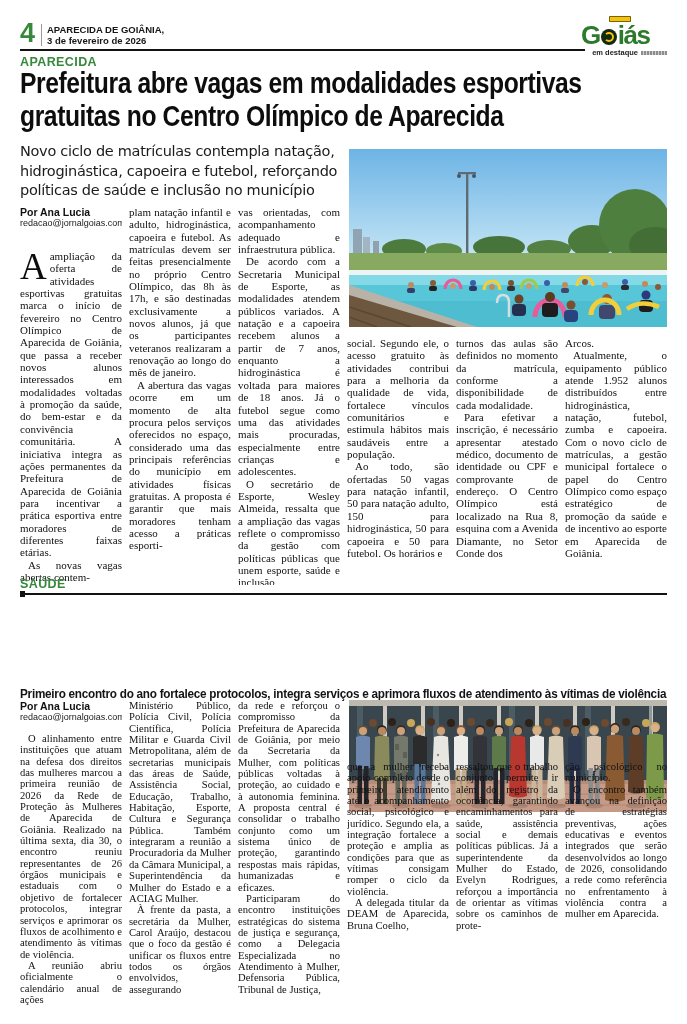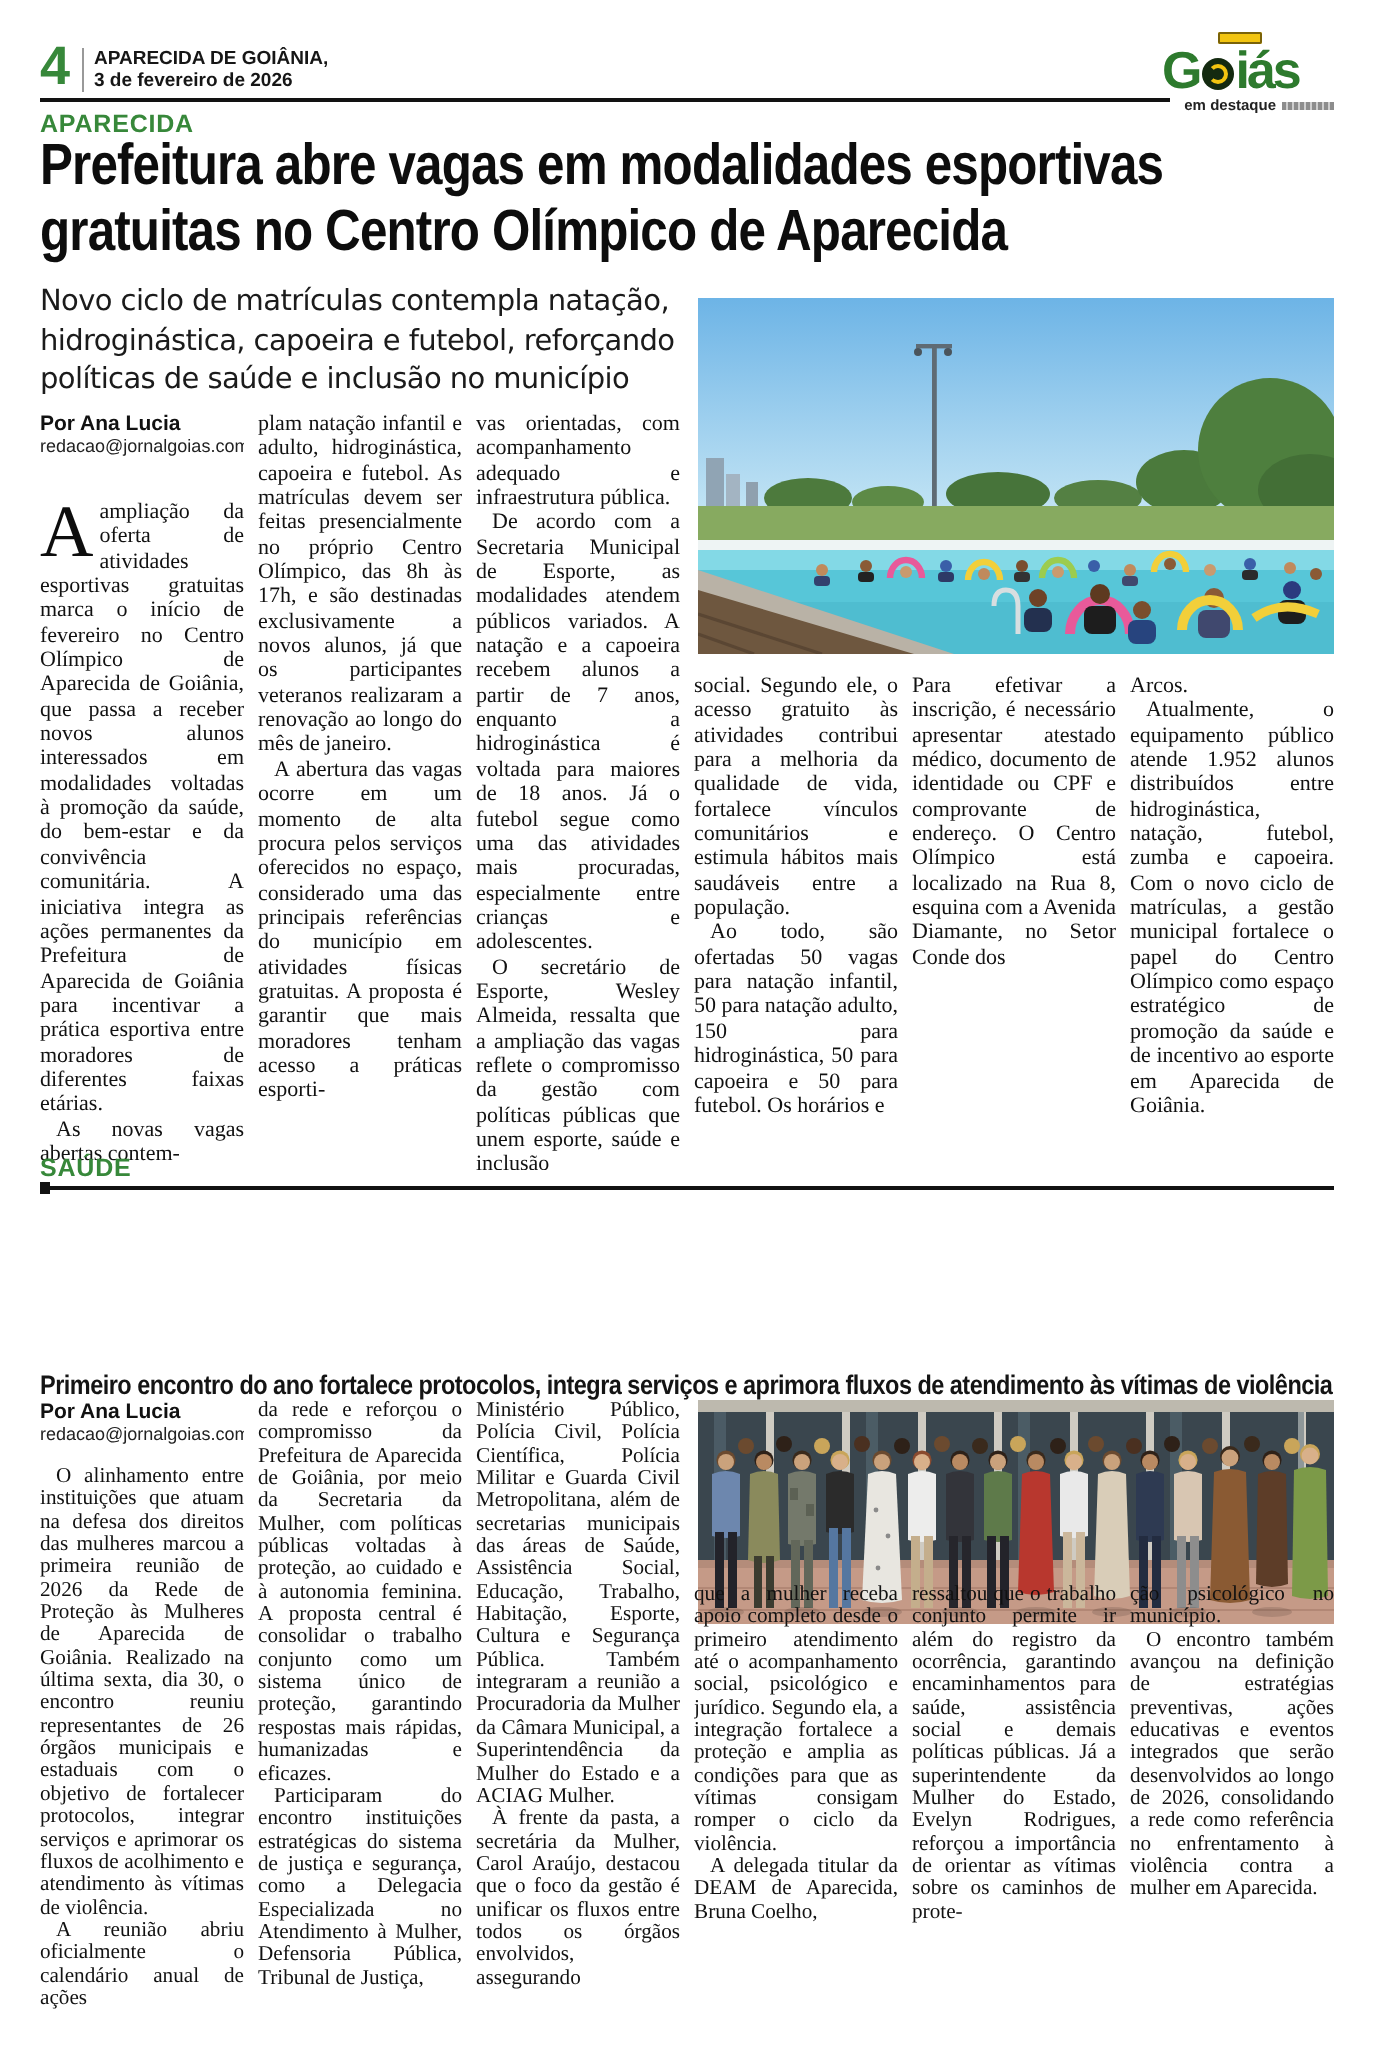--- a/index.html
+++ b/index.html
@@ -29,21 +29,21 @@
   .deck1{position:absolute;left:20px;top:142px;width:324px;
          font:14.5px/19.5px "DejaVu Sans",sans-serif;color:#1b1b1b;letter-spacing:-.3px;}
   .deck2{position:absolute;left:20px;top:684px;width:647px;overflow:hidden;height:18px;}
   .dcompress{display:inline-block;white-space:nowrap;font:bold 13.5px "Liberation Sans",sans-serif;
              color:#141414;letter-spacing:-.3px;transform:scaleX(.87);transform-origin:0 50%;}
   .cols{position:absolute;left:20px;display:flex;gap:7px;}
   .col{width:102px;overflow:hidden;text-align:justify;hyphens:auto;-webkit-hyphens:auto;box-sizing:border-box;}
   .cols1{top:206px;}  .cols1 .col{height:379px;font-size:11px;line-height:12.35px;}
   .cols2{top:700px;}  .cols2 .col{height:315px;font-size:10.6px;line-height:11.35px;}
   .offset1{padding-top:131px;}
-  .offset2{padding-top:92px;}
+  .offset2{padding-top:61px;}
   .col p{margin:0;}
   .paras p + p{text-indent:8px;}
   .lead{margin:0;}
   .lead + .paras p:first-child{text-indent:8px;}
   .ps p:first-child{text-indent:8px;}
   .byline{margin-bottom:21px;}
   .byline-b2{margin-bottom:10px;}
   .byline-name{font:bold 10.5px/12px "Liberation Sans",sans-serif;color:#111;}
   .byline-email{font:9px/11px "Liberation Sans",sans-serif;color:#222;}
   .dropcap{float:left;font:400 37px/30px "Liberation Serif",serif;padding:2px 3px 0 0;color:#0d0d0d;}
@@ -179,20 +179,21 @@
     <div class="col paras">
         <p>vas orientadas, com acompanhamento adequado e infraestrutura pública.</p>
         <p>De acordo com a Secretaria Municipal de Esporte, as modalidades atendem públicos variados. A natação e a capoeira recebem alunos a partir de 7 anos, enquanto a hidroginástica é voltada para maiores de 18 anos. Já o futebol segue como uma das atividades mais procuradas, especialmente entre crianças e adolescentes.</p>
         <p>O secretário de Esporte, Wesley Almeida, ressalta que a ampliação das vagas reflete o compromisso da gestão com políticas públicas que unem esporte, saúde e inclusão</p>
       </div>
     <div class="col paras offset1">
         <p>social. Segundo ele, o acesso gratuito às atividades contribui para a melhoria da qualidade de vida, fortalece vínculos comunitários e estimula hábitos mais saudáveis entre a população.</p>
         <p>Ao todo, são ofertadas 50 vagas para natação infantil, 50 para natação adulto, 150 para hidroginástica, 50 para capoeira e 50 para futebol. Os horários e</p>
       </div>
     <div class="col paras offset1">
+        <p>turnos das aulas são definidos no momento da matrícula, conforme a disponibilidade de cada modalidade.</p>
         <p>Para efetivar a inscrição, é necessário apresentar atestado médico, documento de identidade ou CPF e comprovante de endereço. O Centro Olímpico está localizado na Rua 8, esquina com a Avenida Diamante, no Setor Conde dos</p>
       </div>
     <div class="col paras offset1">
         <p>Arcos.</p>
         <p>Atualmente, o equipamento público atende 1.952 alunos distribuídos entre hidroginástica, natação, futebol, zumba e capoeira. Com o novo ciclo de matrículas, a gestão municipal fortalece o papel do Centro Olímpico como espaço estratégico de promoção da saúde e de incentivo ao esporte em Aparecida de Goiânia.</p>
       </div>
   </div>
 
   <div class="divider"></div>
 
@@ -369,26 +370,26 @@
       <div class="byline byline-b2">
         <div class="byline-name">Por Ana Lucia</div>
         <div class="byline-email">redacao@jornalgoias.com.br</div>
       </div>
       <div class="paras ps">
           <p>O alinhamento entre instituições que atuam na defesa dos direitos das mulheres marcou a primeira reunião de 2026 da Rede de Proteção às Mulheres de Aparecida de Goiânia. Realizado na última sexta, dia 30, o encontro reuniu representantes de 26 órgãos municipais e estaduais com o objetivo de fortalecer protocolos, integrar serviços e aprimorar os fluxos de acolhimento e atendimento às vítimas de violência.</p>
           <p>A reunião abriu oficialmente o calendário anual de ações</p>
         </div>
     </div>
     <div class="col paras">
+        <p>Ministério Público, Polícia Civil, Polícia Científica, Polícia Militar e Guarda Civil Metropolitana, além de secretarias municipais das áreas de Saúde, Assistência Social, Educação, Trabalho, Habitação, Esporte, Cultura e Segurança Pública. Também integraram a reunião a Procuradoria da Mulher da Câmara Municipal, a Superintendência da Mulher do Estado e a ACIAG Mulher.</p>
+        <p>À frente da pasta, a secretária da Mulher, Carol Araújo, destacou que o foco da gestão é unificar os fluxos entre todos os órgãos envolvidos, assegurando</p>
+      </div>
+    <div class="col paras">
         <p>da rede e reforçou o compromisso da Prefeitura de Aparecida de Goiânia, por meio da Secretaria da Mulher, com políticas públicas voltadas à proteção, ao cuidado e à autonomia feminina. A proposta central é consolidar o trabalho conjunto como um sistema único de proteção, garantindo respostas mais rápidas, humanizadas e eficazes.</p>
         <p>Participaram do encontro instituições estratégicas do sistema de justiça e segurança, como a Delegacia Especializada no Atendimento à Mulher, Defensoria Pública, Tribunal de Justiça,</p>
-      </div>
-    <div class="col paras">
-        <p>Ministério Público, Polícia Civil, Polícia Científica, Polícia Militar e Guarda Civil Metropolitana, além de secretarias municipais das áreas de Saúde, Assistência Social, Educação, Trabalho, Habitação, Esporte, Cultura e Segurança Pública. Também integraram a reunião a Procuradoria da Mulher da Câmara Municipal, a Superintendência da Mulher do Estado e a ACIAG Mulher.</p>
-        <p>À frente da pasta, a secretária da Mulher, Carol Araújo, destacou que o foco da gestão é unificar os fluxos entre todos os órgãos envolvidos, assegurando</p>
       </div>
     <div class="col paras offset2">
         <p>que a mulher receba apoio completo desde o primeiro atendimento até o acompanhamento social, psicológico e jurídico. Segundo ela, a integração fortalece a proteção e amplia as condições para que as vítimas consigam romper o ciclo da violência.</p>
         <p>A delegada titular da DEAM de Aparecida, Bruna Coelho,</p>
       </div>
     <div class="col paras offset2">
         <p>ressaltou que o trabalho conjunto permite ir além do registro da ocorrência, garantindo encaminhamentos para saúde, assistência social e demais políticas públicas. Já a superintendente da Mulher do Estado, Evelyn Rodrigues, reforçou a importância de orientar as vítimas sobre os caminhos de prote-</p>
       </div>
     <div class="col paras offset2">
         <p>ção psicológico no município.</p>

